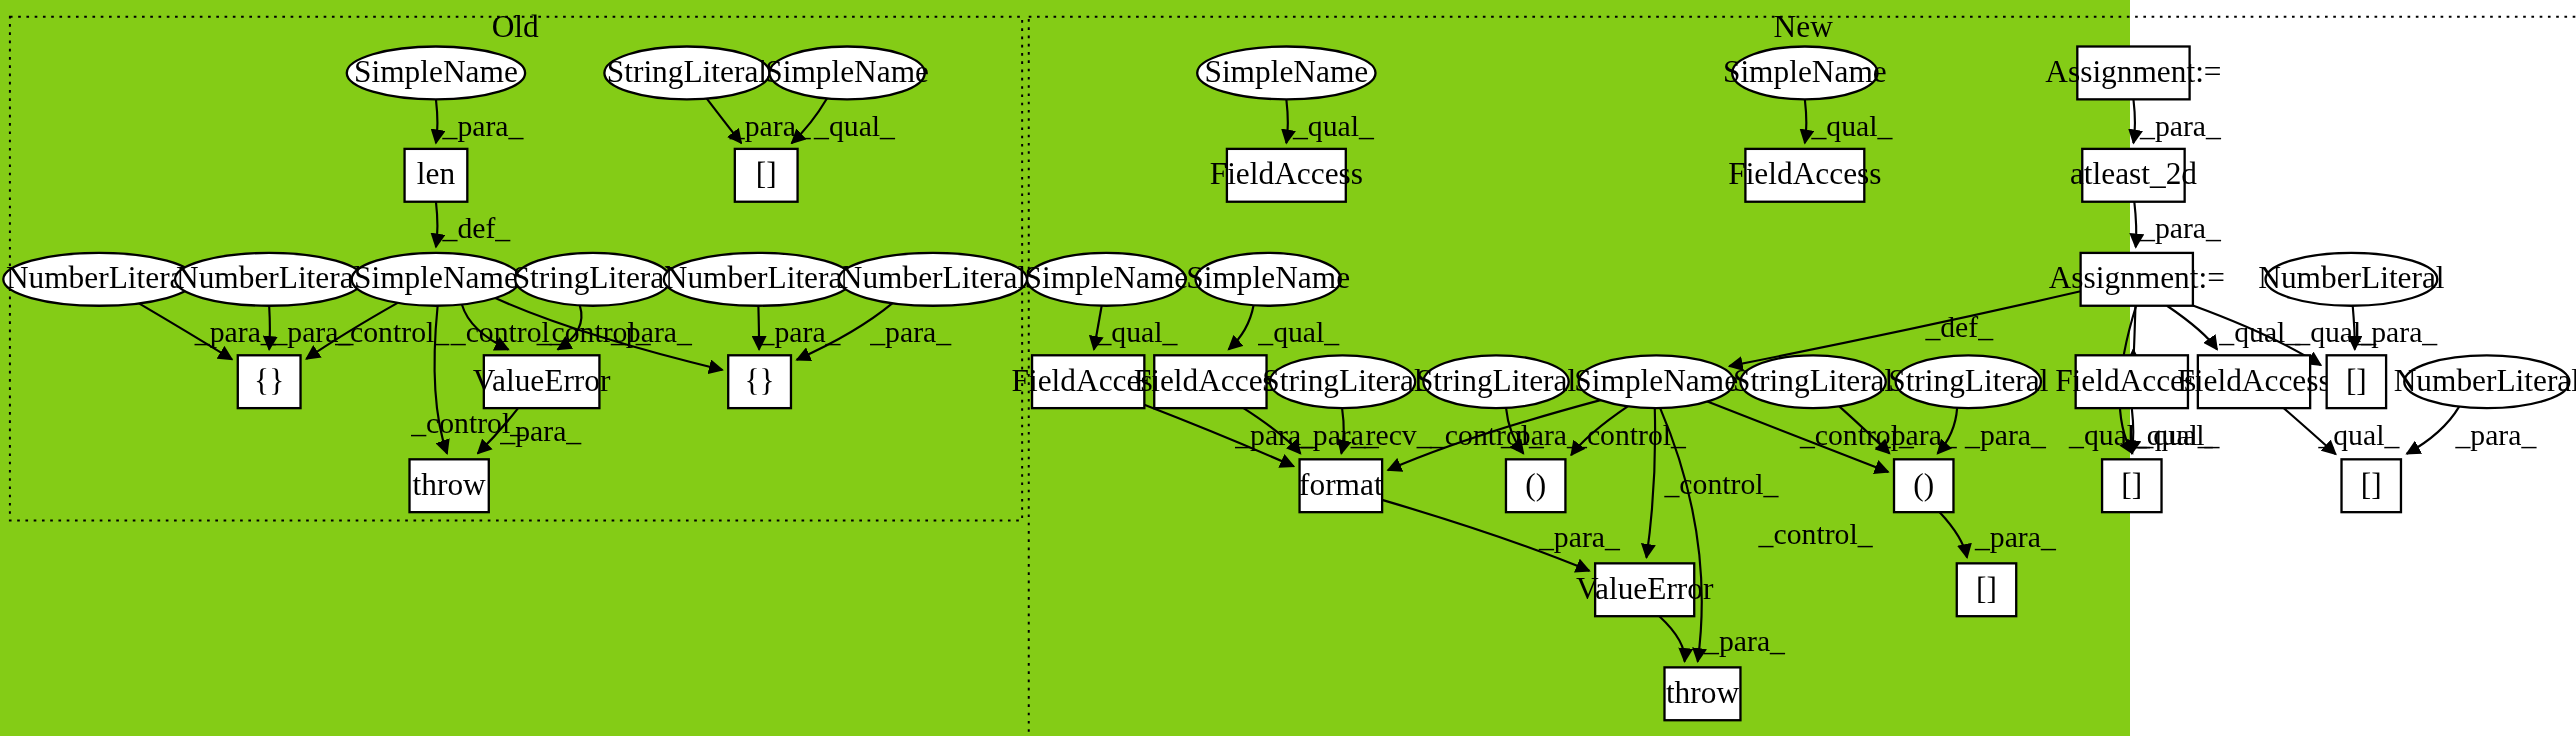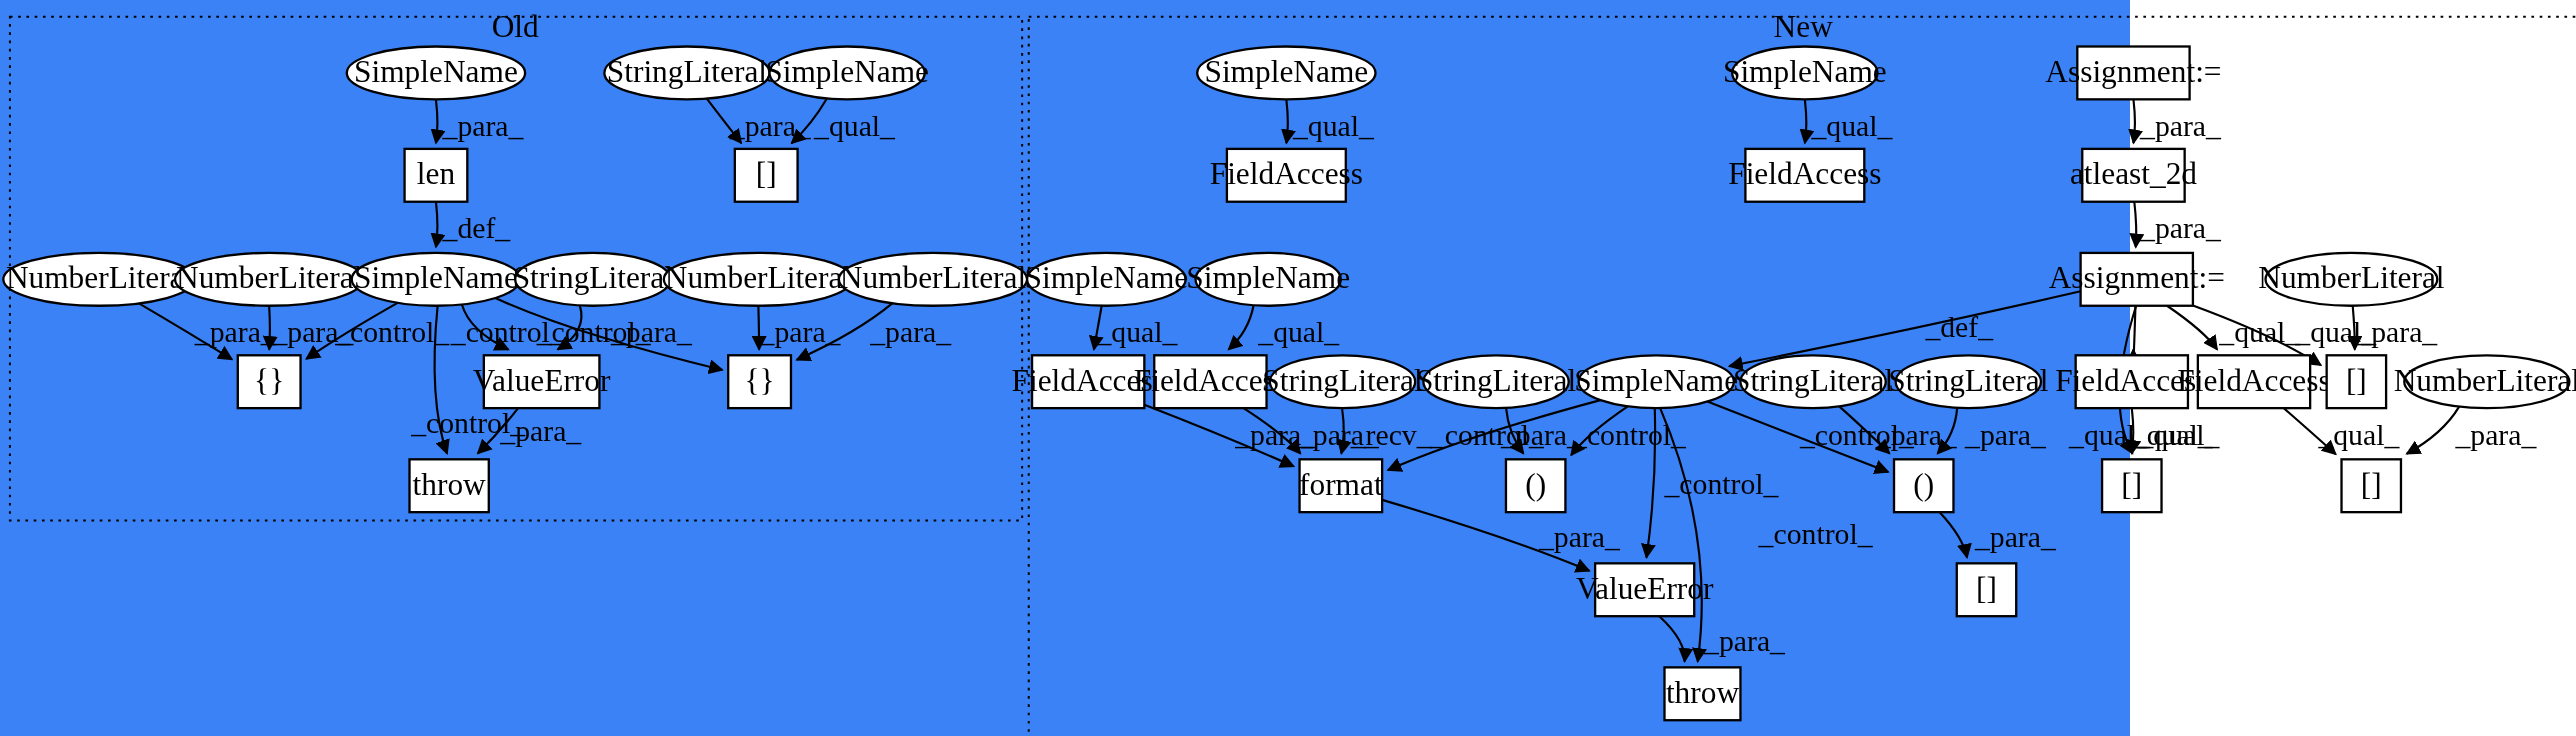--- a/index.html
+++ b/index.html
@@ -1,16 +1,16 @@
 <!DOCTYPE html>
 <html style="font-size:14.2px"><head>
 <meta charset="utf-8">
 <style>
   html,body{margin:0;padding:0;background:#ffffff;}
-  #root{position:relative;width:2130px;height:737px;background:#3b82f6;
+  #root{position:relative;width:2130px;height:737px;background:#84cc16;
         font-family:"Liberation Serif","DejaVu Serif",serif;}
   svg{display:block;}
   .nd-text{font-family:"Liberation Serif","DejaVu Serif",serif;font-size:19px;fill:#000;
            text-anchor:middle;dominant-baseline:middle;}
   .cl-text{font-family:"Liberation Serif","DejaVu Serif",serif;font-size:19px;fill:#000;
            text-anchor:middle;dominant-baseline:middle;}
   .ed-text{font-family:"Liberation Serif","DejaVu Serif",serif;font-size:18px;fill:#000;
            text-anchor:start;dominant-baseline:middle;}
   .shape{fill:#ffffff;stroke:#000000;stroke-width:1.4;}
   .edge{fill:none;stroke:#000000;stroke-width:1.3;}

